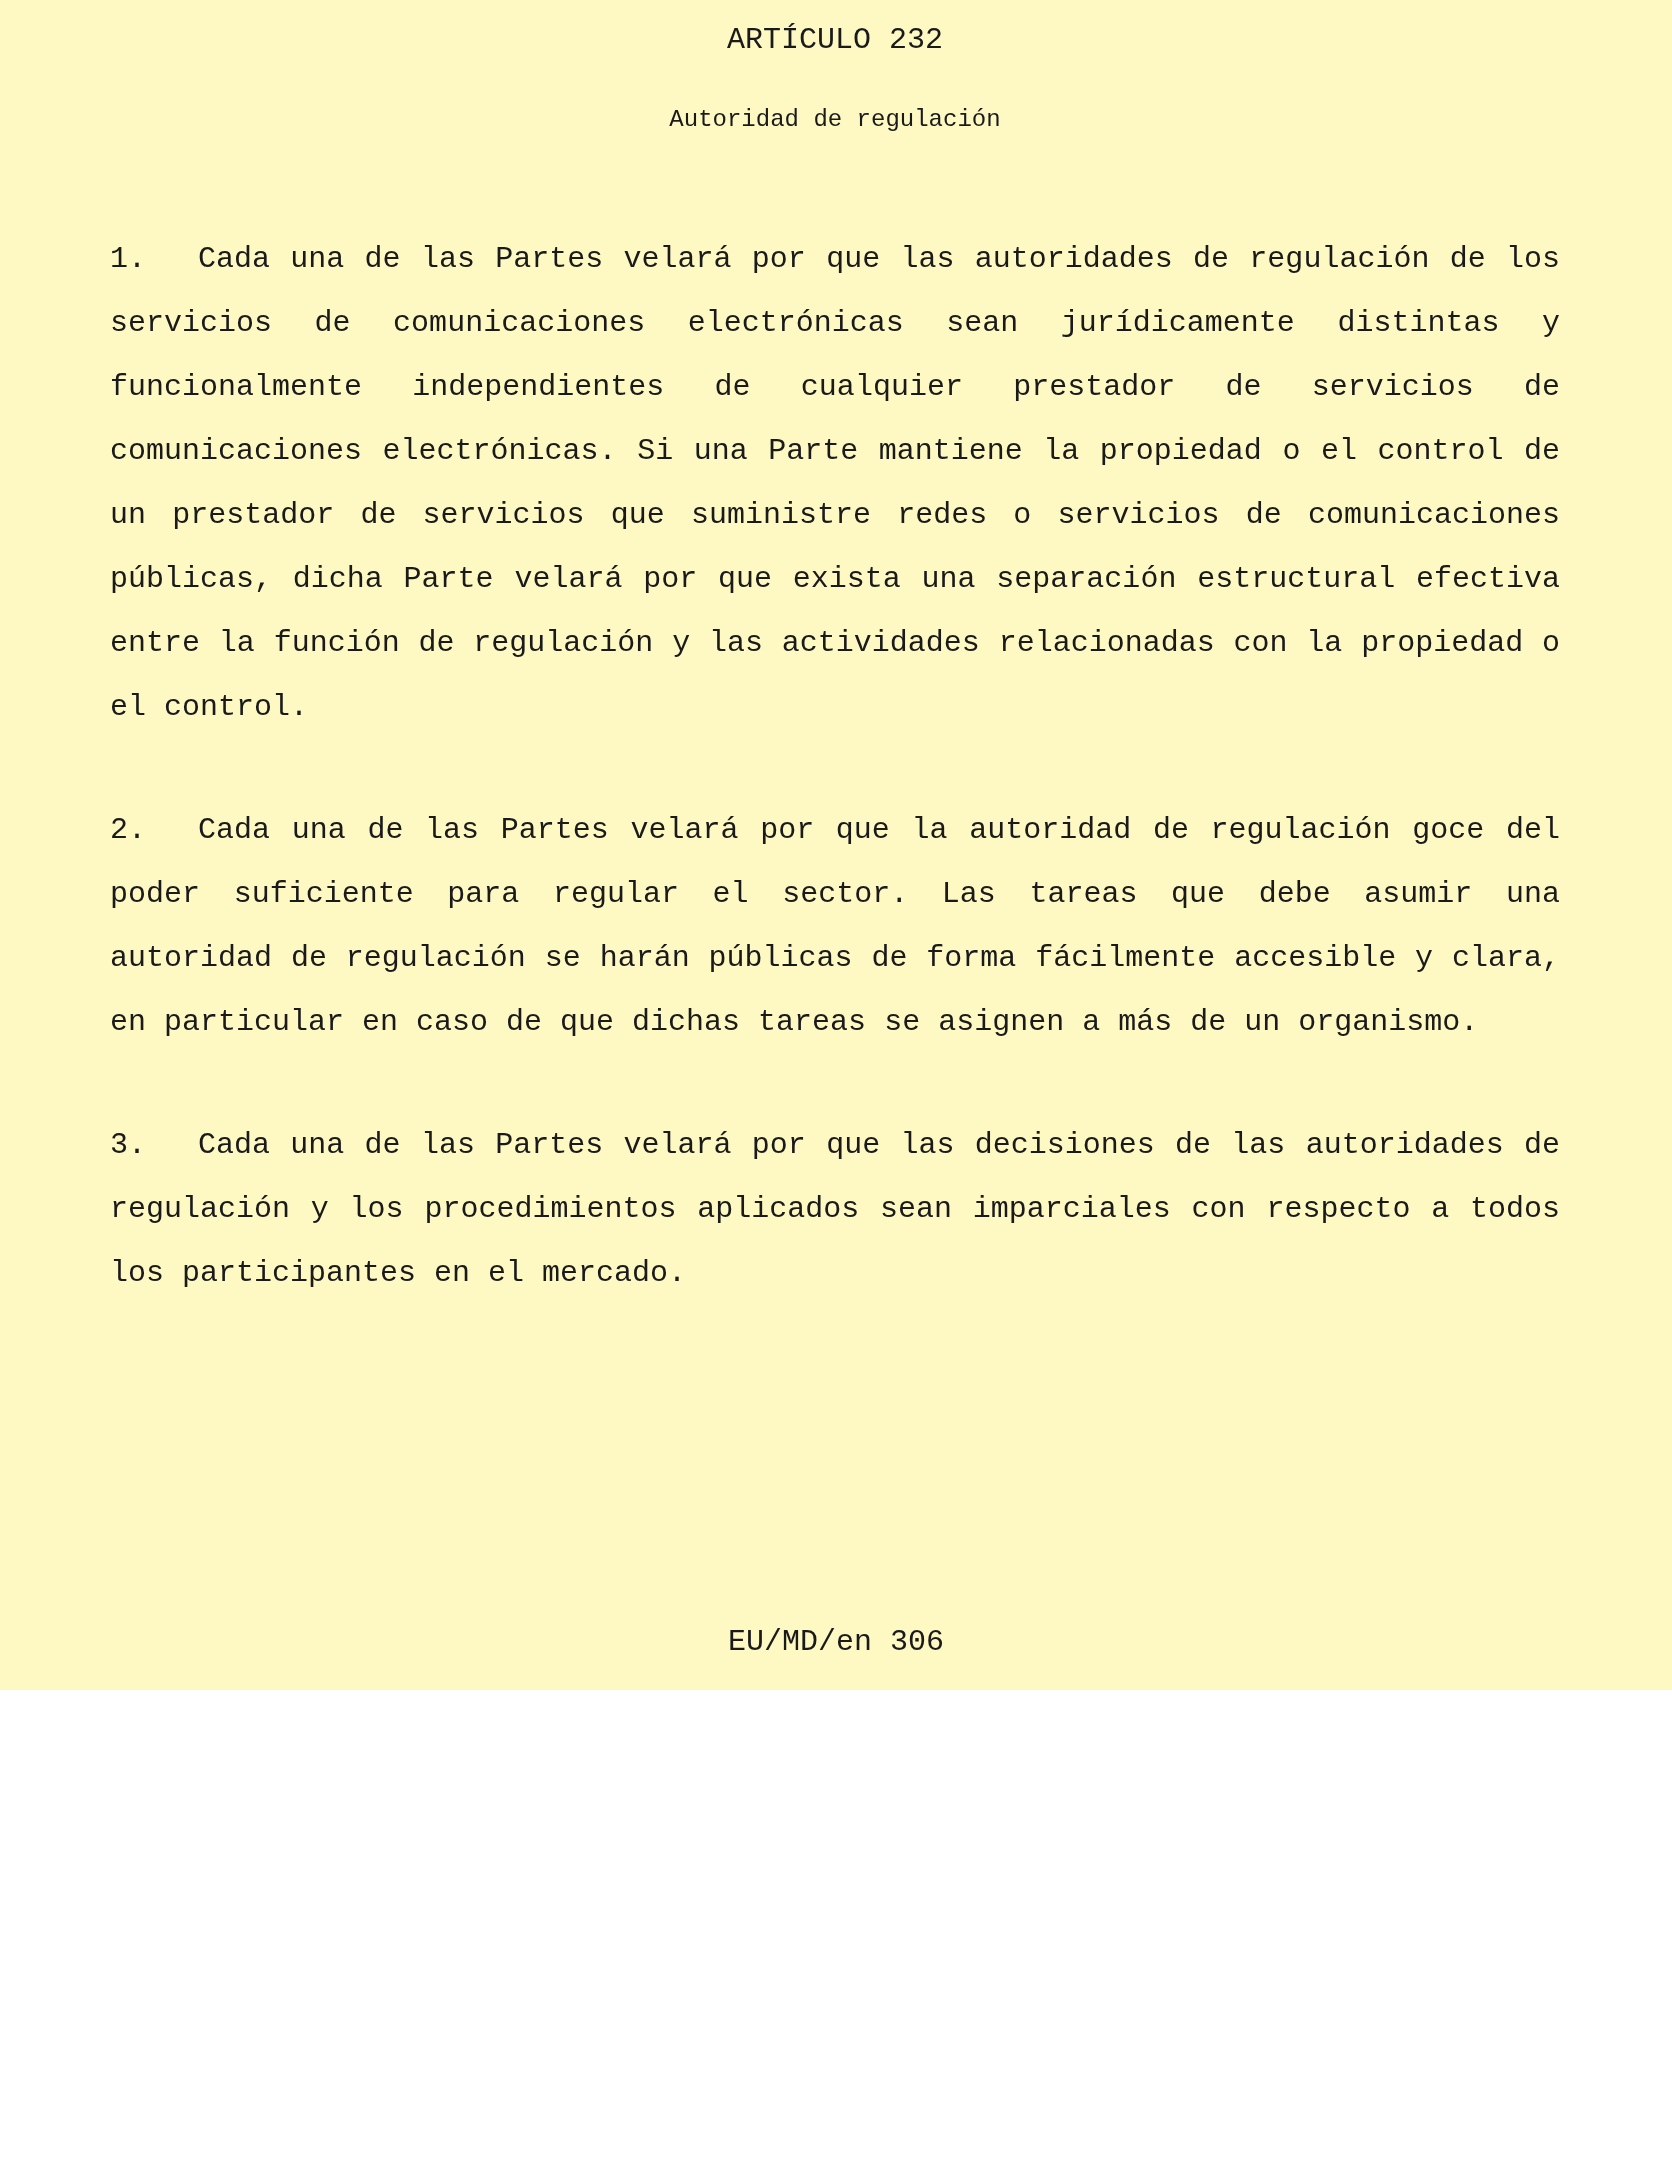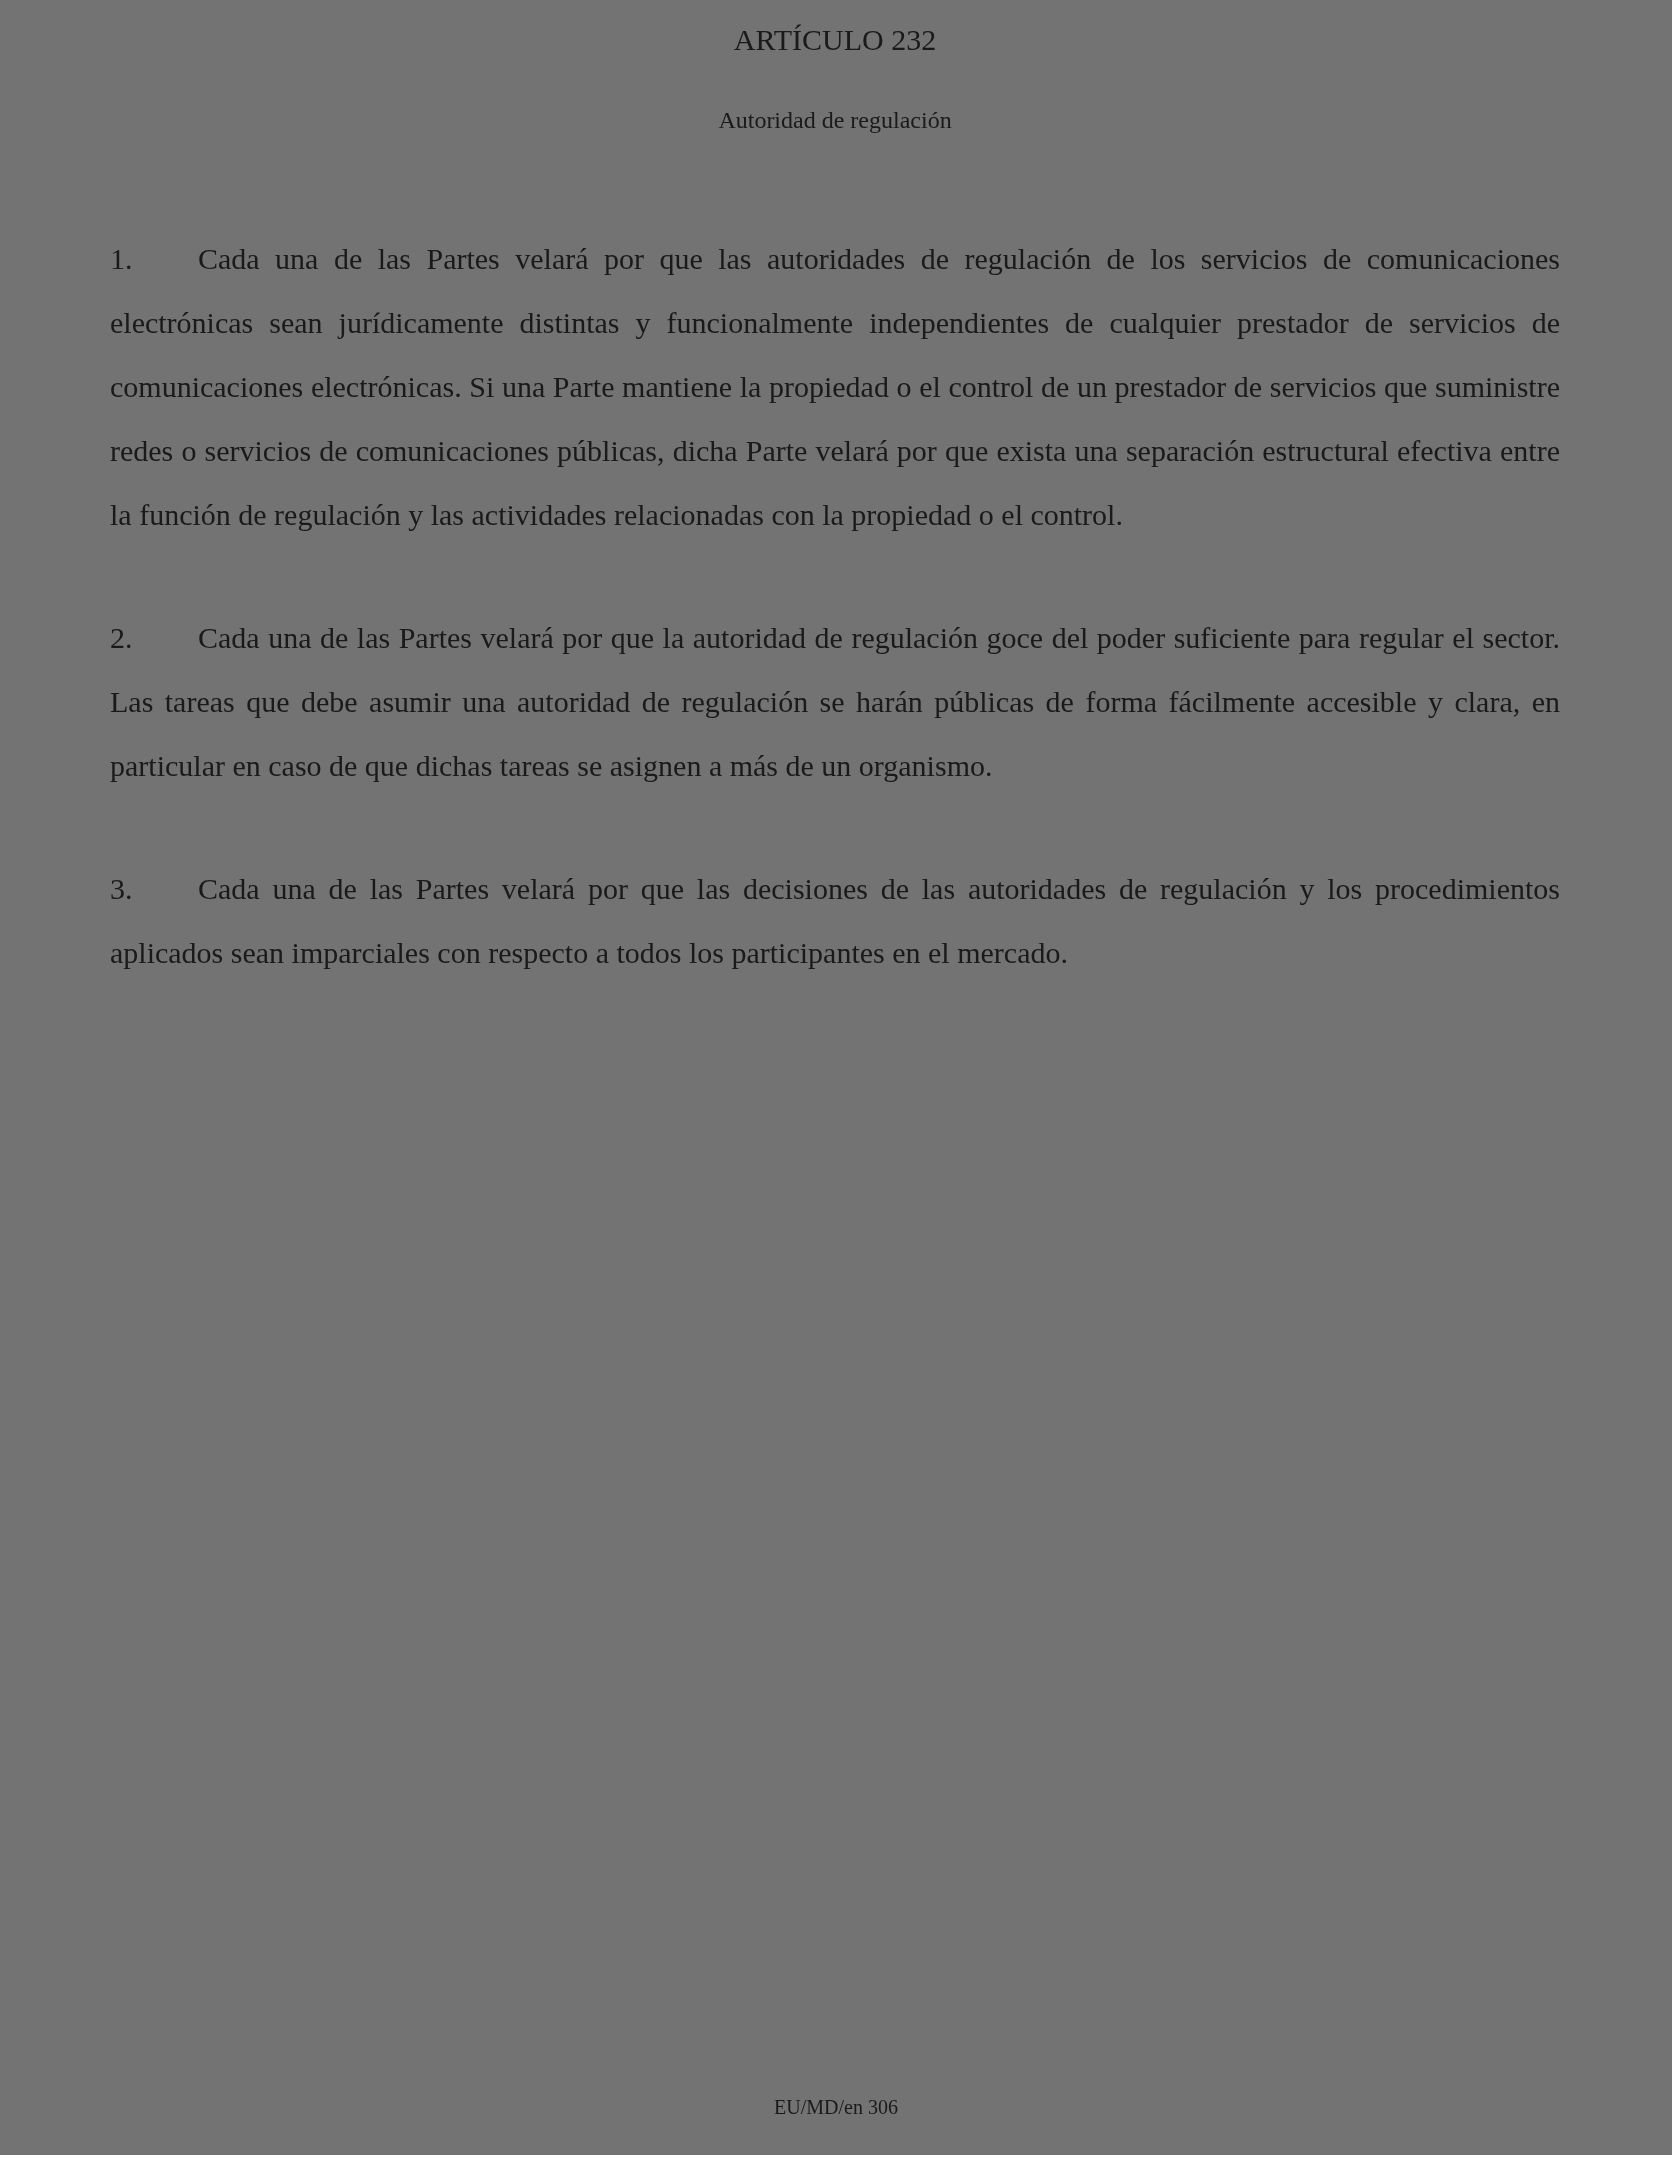--- a/index.html
+++ b/index.html
@@ -3,24 +3,24 @@
 <meta charset="utf-8">
 <style>
   html, body {
     margin: 0;
     padding: 0;
     background: #ffffff;
   }
   .page {
     position: relative;
     width: 1672px;
-    height: 2155px;
-    background: #737373;
+    height: 1690px;
+    background: #fef9c3;
     color: #1a1a1a;
-    font-family: Liberation Serif, serif;
+    font-family: Liberation Mono, monospace;
     font-size: 30px;
     line-height: 64px;
     overflow: hidden;
   }
   .content {
     padding: 7.9px 112px 0 110px;
   }
   .title {
     text-align: center;
     margin: 0;
@@ -47,21 +47,21 @@
   .para-num {
     display: inline-block;
     width: 88px;
   }
   .footer {
     position: absolute;
     left: 0;
     right: 0;
     bottom: 30px;
     text-align: center;
-    font-size: 20px;
+    font-size: 30px;
     line-height: 36px;
   }
 </style>
 </head>
 <body>
 
 <div class="page">
   <div class="content">
 
     <p class="title">ARTÍCULO 232</p>

